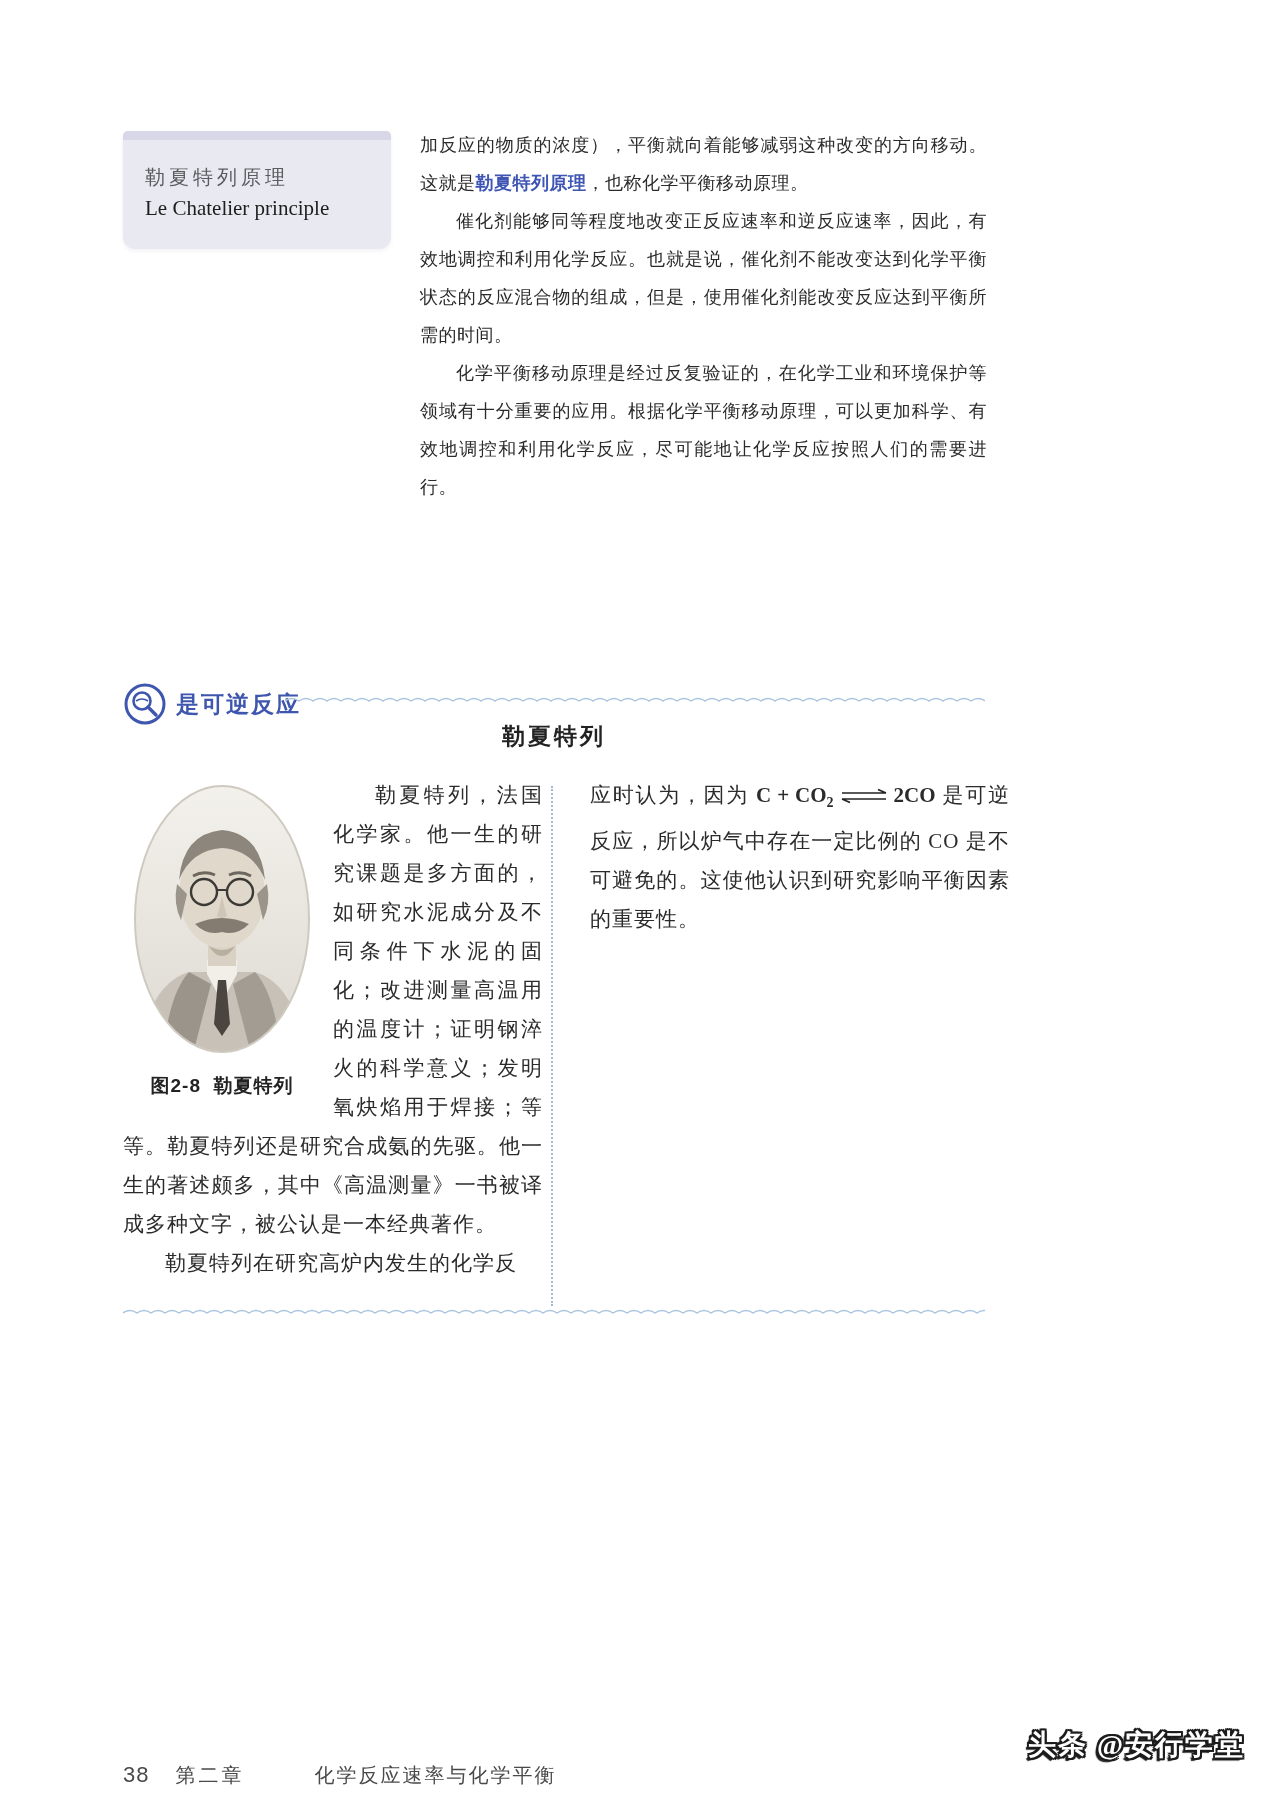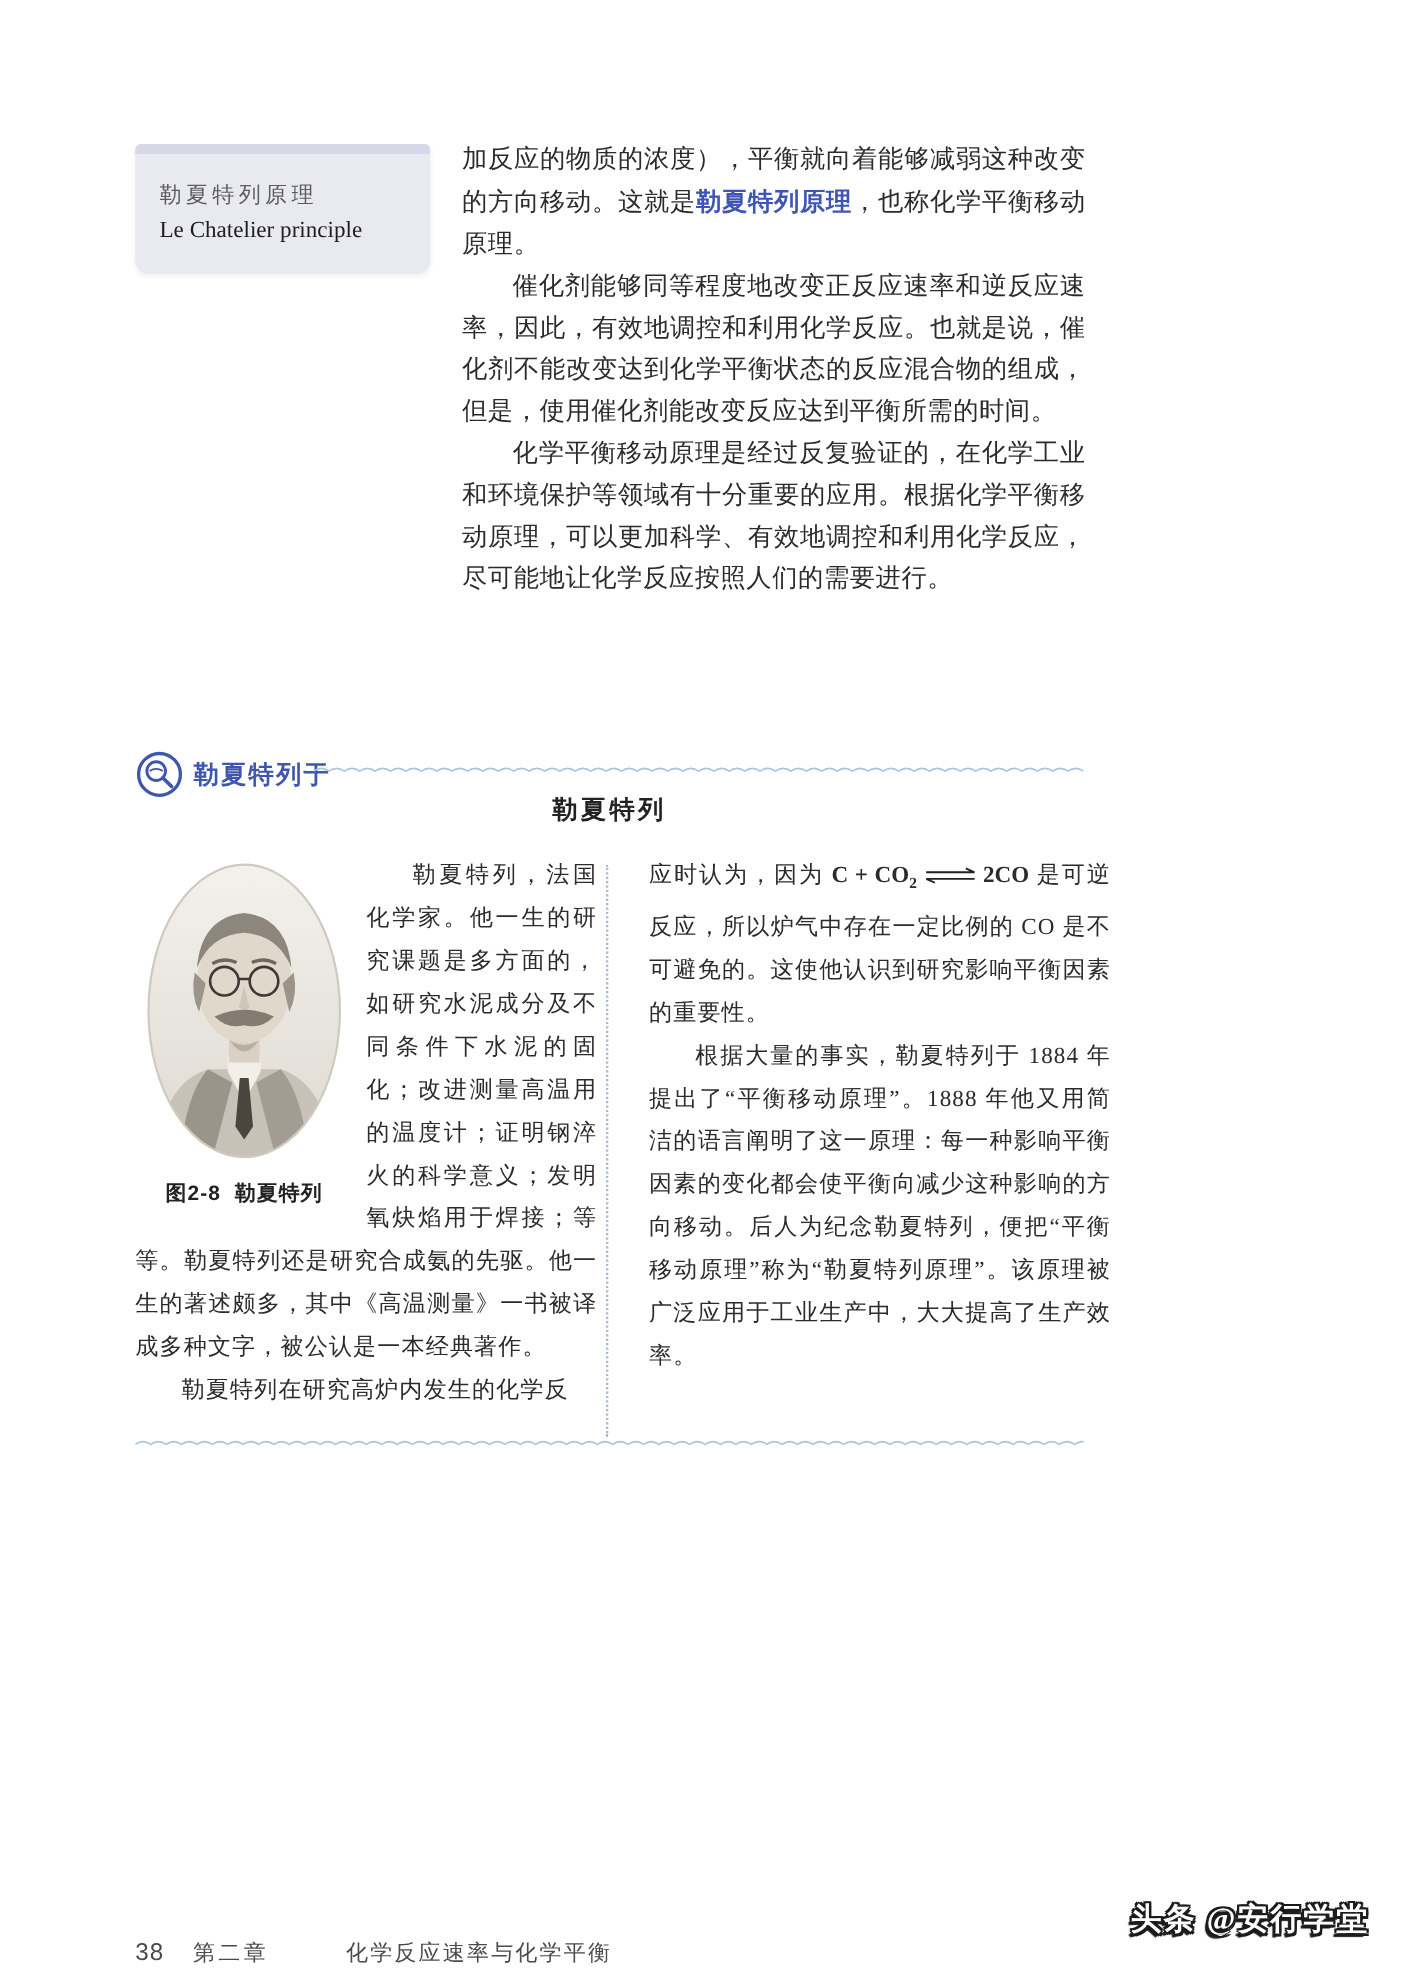--- a/index.html
+++ b/index.html
@@ -12,21 +12,21 @@
     position:absolute;left:123px;top:131px;width:268px;height:118px;
     background:#e9e9f2;border-radius:5px 5px 12px 12px;
     box-shadow:0 2px 4px rgba(40,40,80,0.06);
   }
   .note-strip{position:absolute;left:0;top:0;width:100%;height:9px;background:#d7d7e7;border-radius:5px 5px 0 0;}
   .note-zh{position:absolute;left:22px;top:33px;font-size:20px;color:#5c5c60;letter-spacing:4px;}
   .note-en{position:absolute;left:22px;top:65px;font-size:21px;color:#1d1d1d;}
   
   .main-col{
     position:absolute;left:420px;top:126px;width:567px;
-    font-size:23px;line-height:38px;text-align:justify;letter-spacing:0.5px;
+    font-size:18px;line-height:38px;text-align:justify;letter-spacing:0.5px;
   }
   .main-col p{margin:0;}
   .indent{text-indent:2em;}
   .term-blue{
     color:#3e55b4;font-weight:bold;
     font-family:"Liberation Sans","DejaVu Sans",sans-serif;
   }
   
   .section-head{position:absolute;left:123px;top:682px;width:862px;height:46px;}
   .sh-icon{position:absolute;left:0;top:0;}
@@ -94,21 +94,21 @@
     <p class="indent">化学平衡移动原理是经过反复验证的，在化学工业和环境保护等领域有十分重要的应用。根据化学平衡移动原理，可以更加科学、有效地调控和利用化学反应，尽可能地让化学反应按照人们的需要进行。</p>
   </div>
 
   <div class="section-head">
     <svg class="sh-icon" width="44" height="44" viewBox="0 0 44 44">
       <circle cx="22" cy="22" r="19" fill="none" stroke="#3e56ae" stroke-width="3"></circle>
       <circle cx="19" cy="19" r="8.5" fill="none" stroke="#3e56ae" stroke-width="2.6"></circle>
       <line x1="25" y1="25" x2="33" y2="33" stroke="#3e56ae" stroke-width="3.4" stroke-linecap="round"></line>
       <path d="M13 19 q6 -4 12 0" fill="none" stroke="#3e56ae" stroke-width="1.6"></path>
     </svg>
-    <span class="sh-label">勒夏特列于</span>
+    <span class="sh-label">是可逆反应</span>
     <svg class="wave wave-top" width="700" height="10" viewBox="0 0 700 10">
         <path fill="none" stroke="#abc5df" stroke-width="1.5" d="M0 5 q7 -5 14 0 q7 -5 14 0 q7 -5 14 0 q7 -5 14 0 q7 -5 14 0 q7 -5 14 0 q7 -5 14 0 q7 -5 14 0 q7 -5 14 0 q7 -5 14 0 q7 -5 14 0 q7 -5 14 0 q7 -5 14 0 q7 -5 14 0 q7 -5 14 0 q7 -5 14 0 q7 -5 14 0 q7 -5 14 0 q7 -5 14 0 q7 -5 14 0 q7 -5 14 0 q7 -5 14 0 q7 -5 14 0 q7 -5 14 0 q7 -5 14 0 q7 -5 14 0 q7 -5 14 0 q7 -5 14 0 q7 -5 14 0 q7 -5 14 0 q7 -5 14 0 q7 -5 14 0 q7 -5 14 0 q7 -5 14 0 q7 -5 14 0 q7 -5 14 0 q7 -5 14 0 q7 -5 14 0 q7 -5 14 0 q7 -5 14 0 q7 -5 14 0 q7 -5 14 0 q7 -5 14 0 q7 -5 14 0 q7 -5 14 0 q7 -5 14 0 q7 -5 14 0 q7 -5 14 0 q7 -5 14 0 q7 -5 14 0"></path>
       </svg>
   </div>
 
   <div class="story-title">勒夏特列</div>
 
   <div class="col col-left">
     <div class="portrait-block">
       <svg class="portrait-oval" width="178" height="270" viewBox="0 0 178 270">
@@ -160,21 +160,20 @@
     <p class="indent">勒夏特列在研究高炉内发生的化学反</p>
   </div>
 
   <div class="col-divider"></div>
 
   <div class="col col-right">
     <p><span>应时认为，因为 </span><span class="eq"><span>C + CO</span><sub>2</sub></span><svg class="eq-arrow" width="52" height="16" viewBox="0 0 52 16">
           <path d="M4 5 H48 M40 1.5 L48 5" fill="none" stroke="#222" stroke-width="1.7"></path>
           <path d="M48 11 H4 M12 14.5 L4 11" fill="none" stroke="#222" stroke-width="1.7"></path>
         </svg><span class="eq">2CO</span><span> 是可逆反应，所以炉气中存在一定比例的 CO 是不可避免的。这使他认识到研究影响平衡因素的重要性。</span></p>
-    <p class="indent">根据大量的事实，勒夏特列于 1884 年提出了“平衡移动原理”。1888 年他又用简洁的语言阐明了这一原理：每一种影响平衡因素的变化都会使平衡向减少这种影响的方向移动。后人为纪念勒夏特列，便把“平衡移动原理”称为“勒夏特列原理”。该原理被广泛应用于工业生产中，大大提高了生产效率。</p>
   </div>
 
   <svg class="wave wave-bottom" width="862" height="10" viewBox="0 0 862 10">
       <path fill="none" stroke="#abc5df" stroke-width="1.5" d="M0 5 q7 -5 14 0 q7 -5 14 0 q7 -5 14 0 q7 -5 14 0 q7 -5 14 0 q7 -5 14 0 q7 -5 14 0 q7 -5 14 0 q7 -5 14 0 q7 -5 14 0 q7 -5 14 0 q7 -5 14 0 q7 -5 14 0 q7 -5 14 0 q7 -5 14 0 q7 -5 14 0 q7 -5 14 0 q7 -5 14 0 q7 -5 14 0 q7 -5 14 0 q7 -5 14 0 q7 -5 14 0 q7 -5 14 0 q7 -5 14 0 q7 -5 14 0 q7 -5 14 0 q7 -5 14 0 q7 -5 14 0 q7 -5 14 0 q7 -5 14 0 q7 -5 14 0 q7 -5 14 0 q7 -5 14 0 q7 -5 14 0 q7 -5 14 0 q7 -5 14 0 q7 -5 14 0 q7 -5 14 0 q7 -5 14 0 q7 -5 14 0 q7 -5 14 0 q7 -5 14 0 q7 -5 14 0 q7 -5 14 0 q7 -5 14 0 q7 -5 14 0 q7 -5 14 0 q7 -5 14 0 q7 -5 14 0 q7 -5 14 0 q7 -5 14 0 q7 -5 14 0 q7 -5 14 0 q7 -5 14 0 q7 -5 14 0 q7 -5 14 0 q7 -5 14 0 q7 -5 14 0 q7 -5 14 0 q7 -5 14 0 q7 -5 14 0 q7 -5 14 0"></path>
     </svg>
 
   <div class="footer">
     <span class="pg">38</span>
     <span class="ch">第二章</span>
     <span class="ct">化学反应速率与化学平衡</span>

